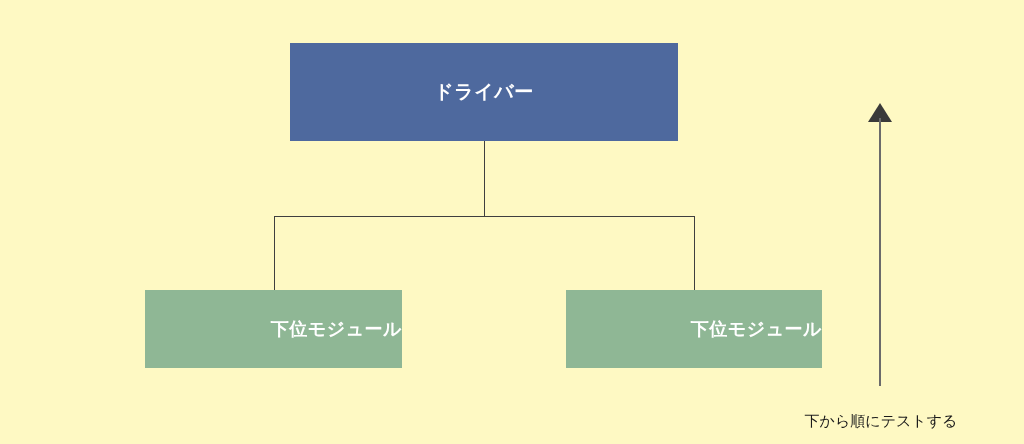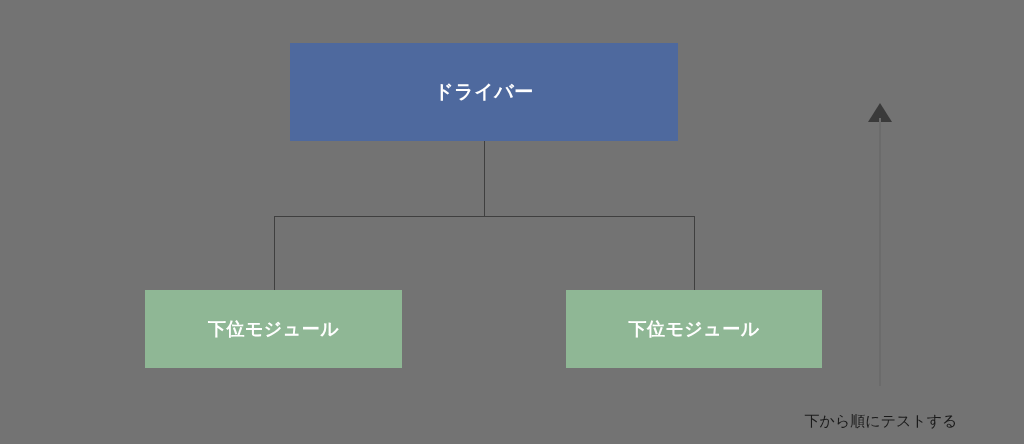--- a/index.html
+++ b/index.html
@@ -7,21 +7,21 @@
     padding: 0;
     background: #ffffff;
   }
   body {
     font-family: "Liberation Sans", "DejaVu Sans", sans-serif;
   }
   #canvas {
     position: relative;
     width: 1024px;
     height: 444px;
-    background: #737373;
+    background: #fef9c3;
     overflow: hidden;
   }
 
   
   .node {
     position: absolute;
     display: flex;
     align-items: center;
     justify-content: center;
     box-sizing: border-box;
@@ -42,20 +42,21 @@
     z-index: 3;
   }
 
   .node-module {
     width: 257px;
     height: 78px;
     background: #8FB795;
     font-size: 18px;
     top: 290px;
     z-index: 3;
+    justify-content: flex-end;
   }
   .node-module-left  { left: 145px; }
   .node-module-right { left: 566px; width: 256px; }
 
   
   .conn {
     position: absolute;
     background: #3f3f3f;
     z-index: 1;
   }

